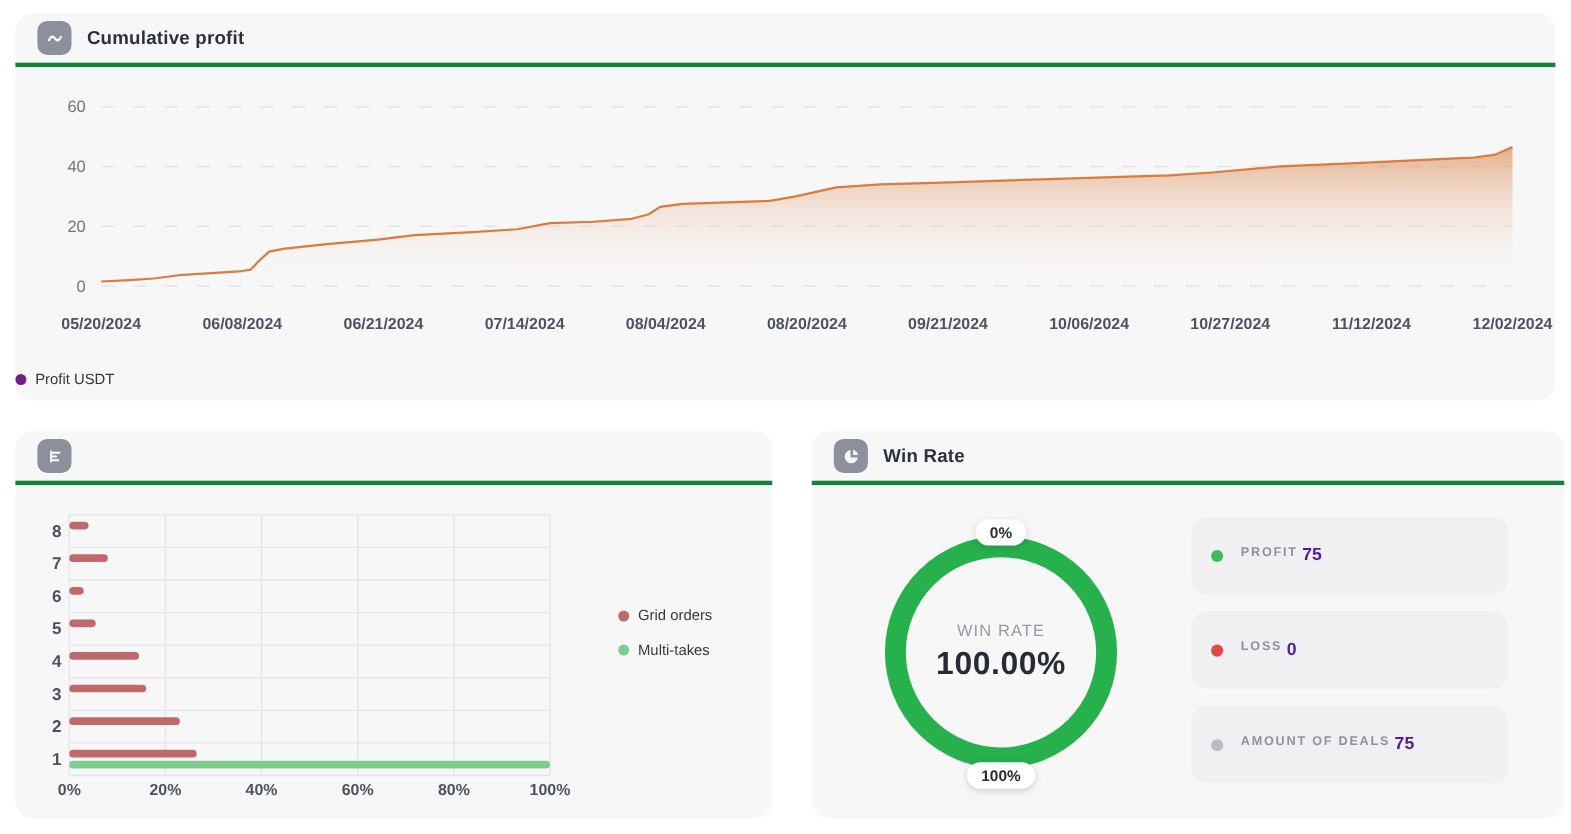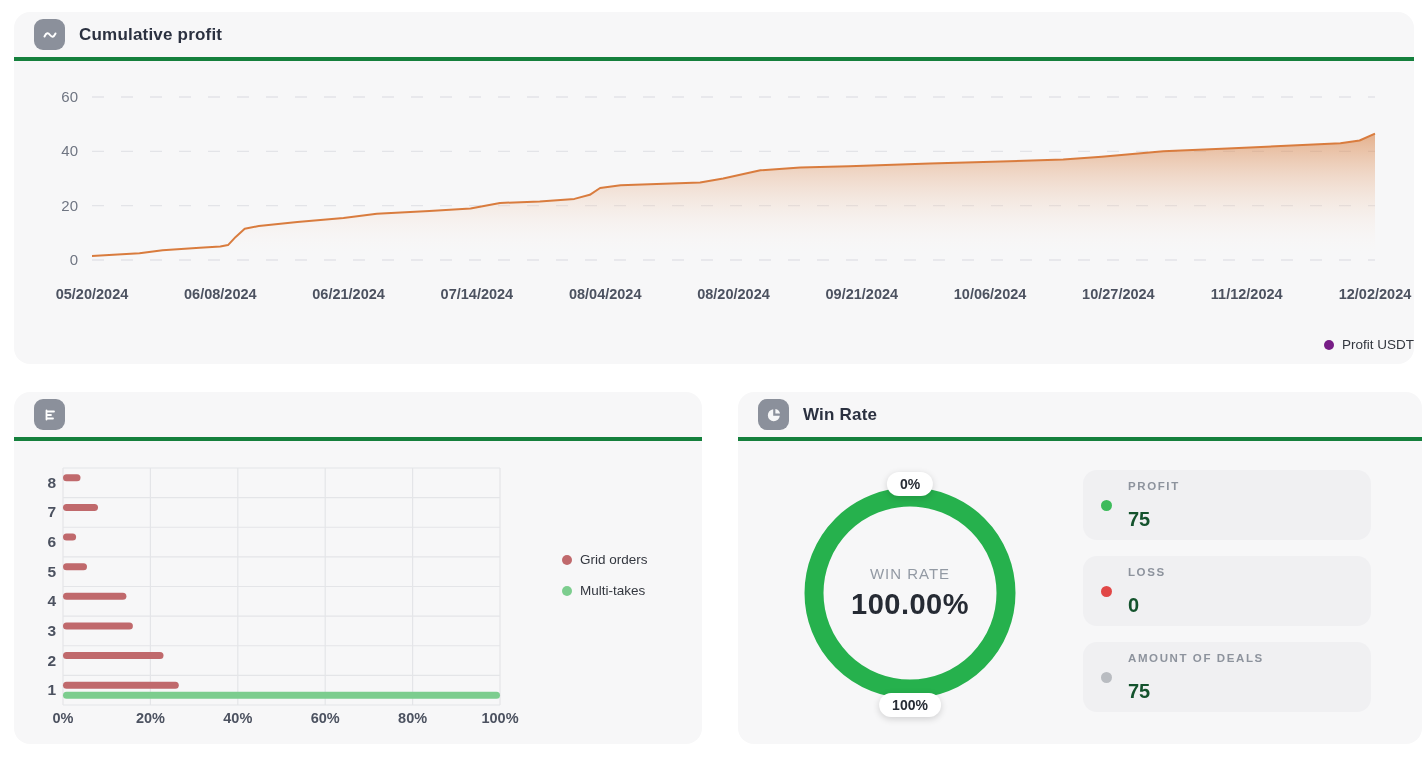--- a/index.html
+++ b/index.html
@@ -5,41 +5,41 @@
   * { margin:0; padding:0; box-sizing:border-box; }
   html,body { background:#ffffff; font-family:"Liberation Sans","DejaVu Sans",sans-serif; }
   .stage { position:relative; width:1428px; height:758px; background:#ffffff; overflow:hidden; }
   .panel { position:absolute; background:#f7f7f8; border-radius:16px; }
   .panel-header { display:flex; align-items:center; gap:14px; height:49px; padding:0 20px; border-bottom:4px solid #15803d; }
   .icon-box { width:31px; height:31px; border-radius:9px; background:#8b909b; display:flex; align-items:center; justify-content:center; flex:0 0 auto; }
   .panel-title { font-size:17px; font-weight:700; color:#2b3140; letter-spacing:.2px; }
   .legend-row { display:flex; align-items:center; gap:8px; cursor:pointer; }
   .legend-dot { width:10px; height:10px; border-radius:50%; flex:0 0 auto; }
   .legend-label { font-size:13.5px; color:#33373f; }
-  #profit-legend { position:absolute; left:0; right:0; top:325px; display:flex; justify-content:flex-end; }
+  #profit-legend { position:absolute; left:0; right:8px; top:325px; display:flex; justify-content:flex-start; }
   #orders-legend { position:absolute; left:548px; top:160px; display:flex; flex-direction:column; gap:16px; }
   svg text { font-family:"Liberation Sans","DejaVu Sans",sans-serif; }
 
   
   .gauge-wrap { position:absolute; left:57px; top:86px; width:230px; height:230px; }
   .gauge-center { position:absolute; inset:0; display:flex; flex-direction:column; align-items:center; justify-content:center; gap:6px; }
   .gauge-label { font-size:15px; font-weight:500; color:#939aa4; letter-spacing:1px; }
   .gauge-value { font-size:29px; font-weight:700; color:#262b34; letter-spacing:.5px; }
   .gauge-badge { position:absolute; left:50%; transform:translateX(-50%); background:#ffffff; border-radius:15px;
                  padding:4px 13px; font-size:14px; font-weight:700; color:#262b34;
                  box-shadow:0 2px 7px rgba(0,0,0,.16); }
   .badge-top { top:-6px; } .badge-bottom { bottom:-9px; }
 
   
   .stats-col { position:absolute; left:345px; top:78px; width:288px; display:flex; flex-direction:column; gap:16px; }
   .stat-card { background:#f0f0f2; border-radius:14px; height:70px; display:flex; align-items:center; padding:0 18px; gap:16px; }
   .stat-dot { width:11px; height:11px; border-radius:50%; flex:0 0 auto; }
-  .stat-texts { display:flex; flex-direction:column; gap:16px; }
+  .stat-texts { display:flex; gap:4px; }
   .stat-label { font-size:11.5px; font-weight:700; color:#8d939d; letter-spacing:1.6px; }
-  .stat-value { font-size:20px; font-weight:700; color:#14532d; }
+  .stat-value { font-size:16px; font-weight:700; color:#4c1d95; }
 </style>
 </head>
 <body>
 
 <div class="stage">
 
   <section class="panel" style="left:14px; top:12px; width:1400px; height:352px;">
     <div class="panel-header">
       <span class="icon-box">
         <svg width="18" height="18" viewBox="0 0 18 18">

